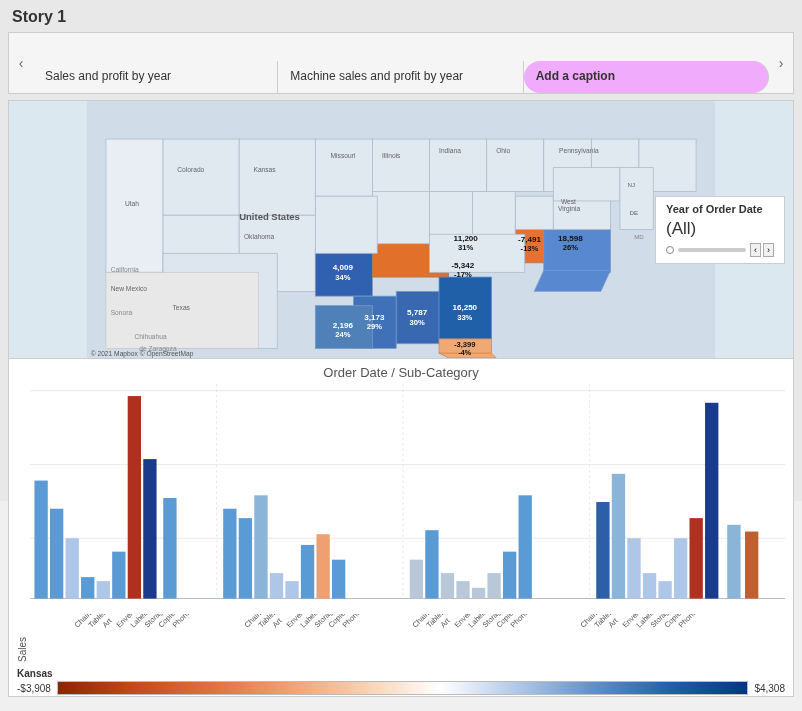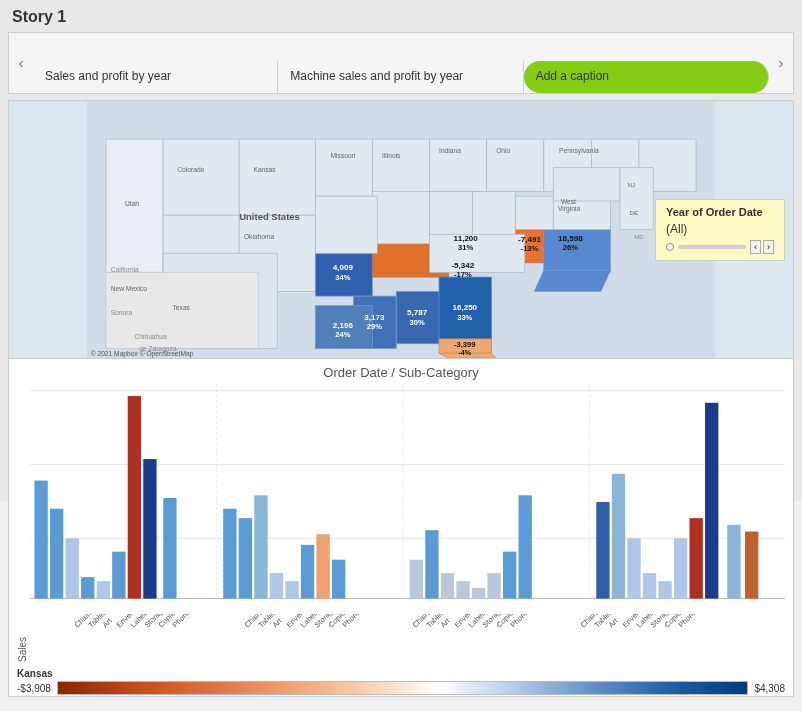--- a/index.html
+++ b/index.html
@@ -53,22 +53,22 @@
       display: flex;
       align-items: center;
       padding: 8px 12px;
       font-size: 12px;
       color: #333;
       border-right: 1px solid #ccc;
       cursor: pointer;
       line-height: 1.3;
     }
     .nav-item.active {
-      background: #84cc16;
-      font-weight: 400;
+      background: #f0abfc;
+      font-weight: 700;
       border-radius: 23px;
     }
     
     .main-content {
       display: flex;
       flex-direction: column;
       background: white;
       border: 1px solid #ccc;
       height: calc(711px - 8px - 8px - 24px - 62px - 6px - 6px);
     }
@@ -83,34 +83,34 @@
     .map-svg {
       width: 100%;
       height: 100%;
     }
     
     .year-filter {
       position: absolute;
       right: 8px;
       top: 50%;
       transform: translateY(-50%);
-      background: #fef9c3;
+      background: #ffffff;
       border: 1px solid #ccc;
       padding: 6px 10px;
       font-size: 11px;
       width: 130px;
     }
     .year-filter-title {
       font-size: 11px;
       font-weight: bold;
       color: #333;
       margin-bottom: 4px;
     }
     .year-filter-value {
-      font-size: 12px;
+      font-size: 17px;
       color: #333;
       margin-bottom: 4px;
     }
     .year-filter-slider {
       display: flex;
       align-items: center;
       gap: 4px;
     }
     .slider-track {
       flex: 1;

